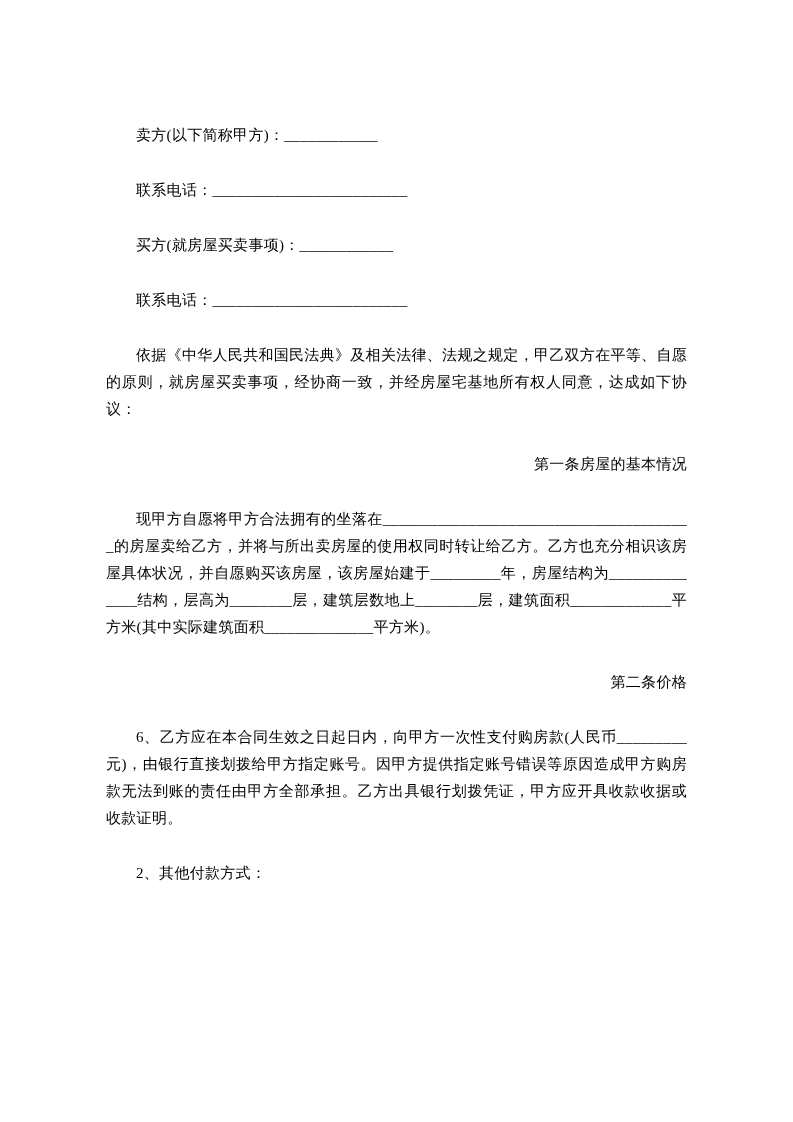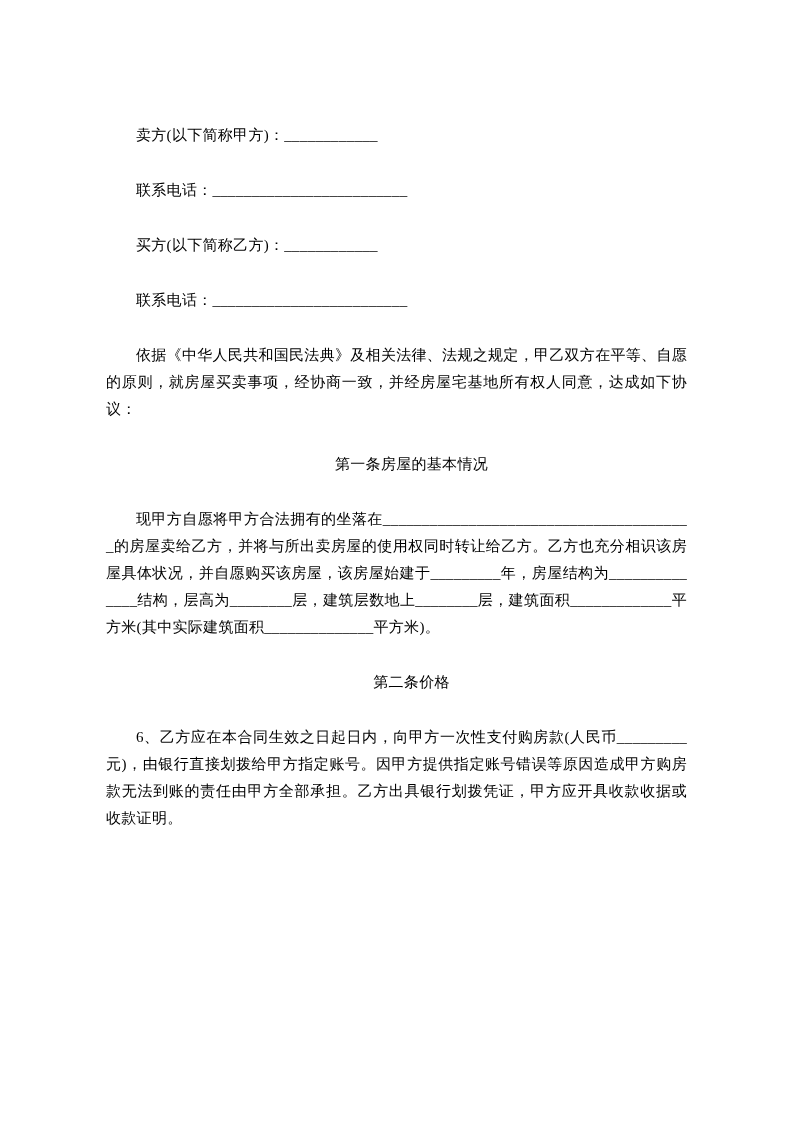--- a/index.html
+++ b/index.html
@@ -24,42 +24,43 @@
   .para {
     font-size: 15px;
     line-height: 27px;
     margin: 0 0 28px 0;
     text-align: justify;
     text-indent: 2em;
     word-break: break-all;
     letter-spacing: 0.3px;
   }
   .heading {
-    text-align: center;
+    text-align: right;
   }
 </style>
 </head>
 <body>
 
 <div class="page">
 
   <p class="para">卖方(以下简称甲方)：____________</p>
 
   <p class="para">联系电话：_________________________</p>
 
-  <p class="para">买方(以下简称乙方)：____________</p>
+  <p class="para">买方(就房屋买卖事项)：____________</p>
 
   <p class="para">联系电话：_________________________</p>
 
   <p class="para">依据《中华人民共和国民法典》及相关法律、法规之规定，甲乙双方在平等、自愿的原则，就房屋买卖事项，经协商一致，并经房屋宅基地所有权人同意，达成如下协议：</p>
 
   <p class="para heading">第一条房屋的基本情况</p>
 
   <p class="para">现甲方自愿将甲方合法拥有的坐落在________________________________________的房屋卖给乙方，并将与所出卖房屋的使用权同时转让给乙方。乙方也充分相识该房屋具体状况，并自愿购买该房屋，该房屋始建于_________年，房屋结构为______________结构，层高为________层，建筑层数地上________层，建筑面积_____________平方米(其中实际建筑面积______________平方米)。</p>
 
   <p class="para heading">第二条价格</p>
 
 
 
   <p class="para">6、乙方应在本合同生效之日起日内，向甲方一次性支付购房款(人民币_________元)，由银行直接划拨给甲方指定账号。因甲方提供指定账号错误等原因造成甲方购房款无法到账的责任由甲方全部承担。乙方出具银行划拨凭证，甲方应开具收款收据或收款证明。</p>
 
+  <p class="para">2、其他付款方式：</p>
 
 </div>
 
 </body></html>

